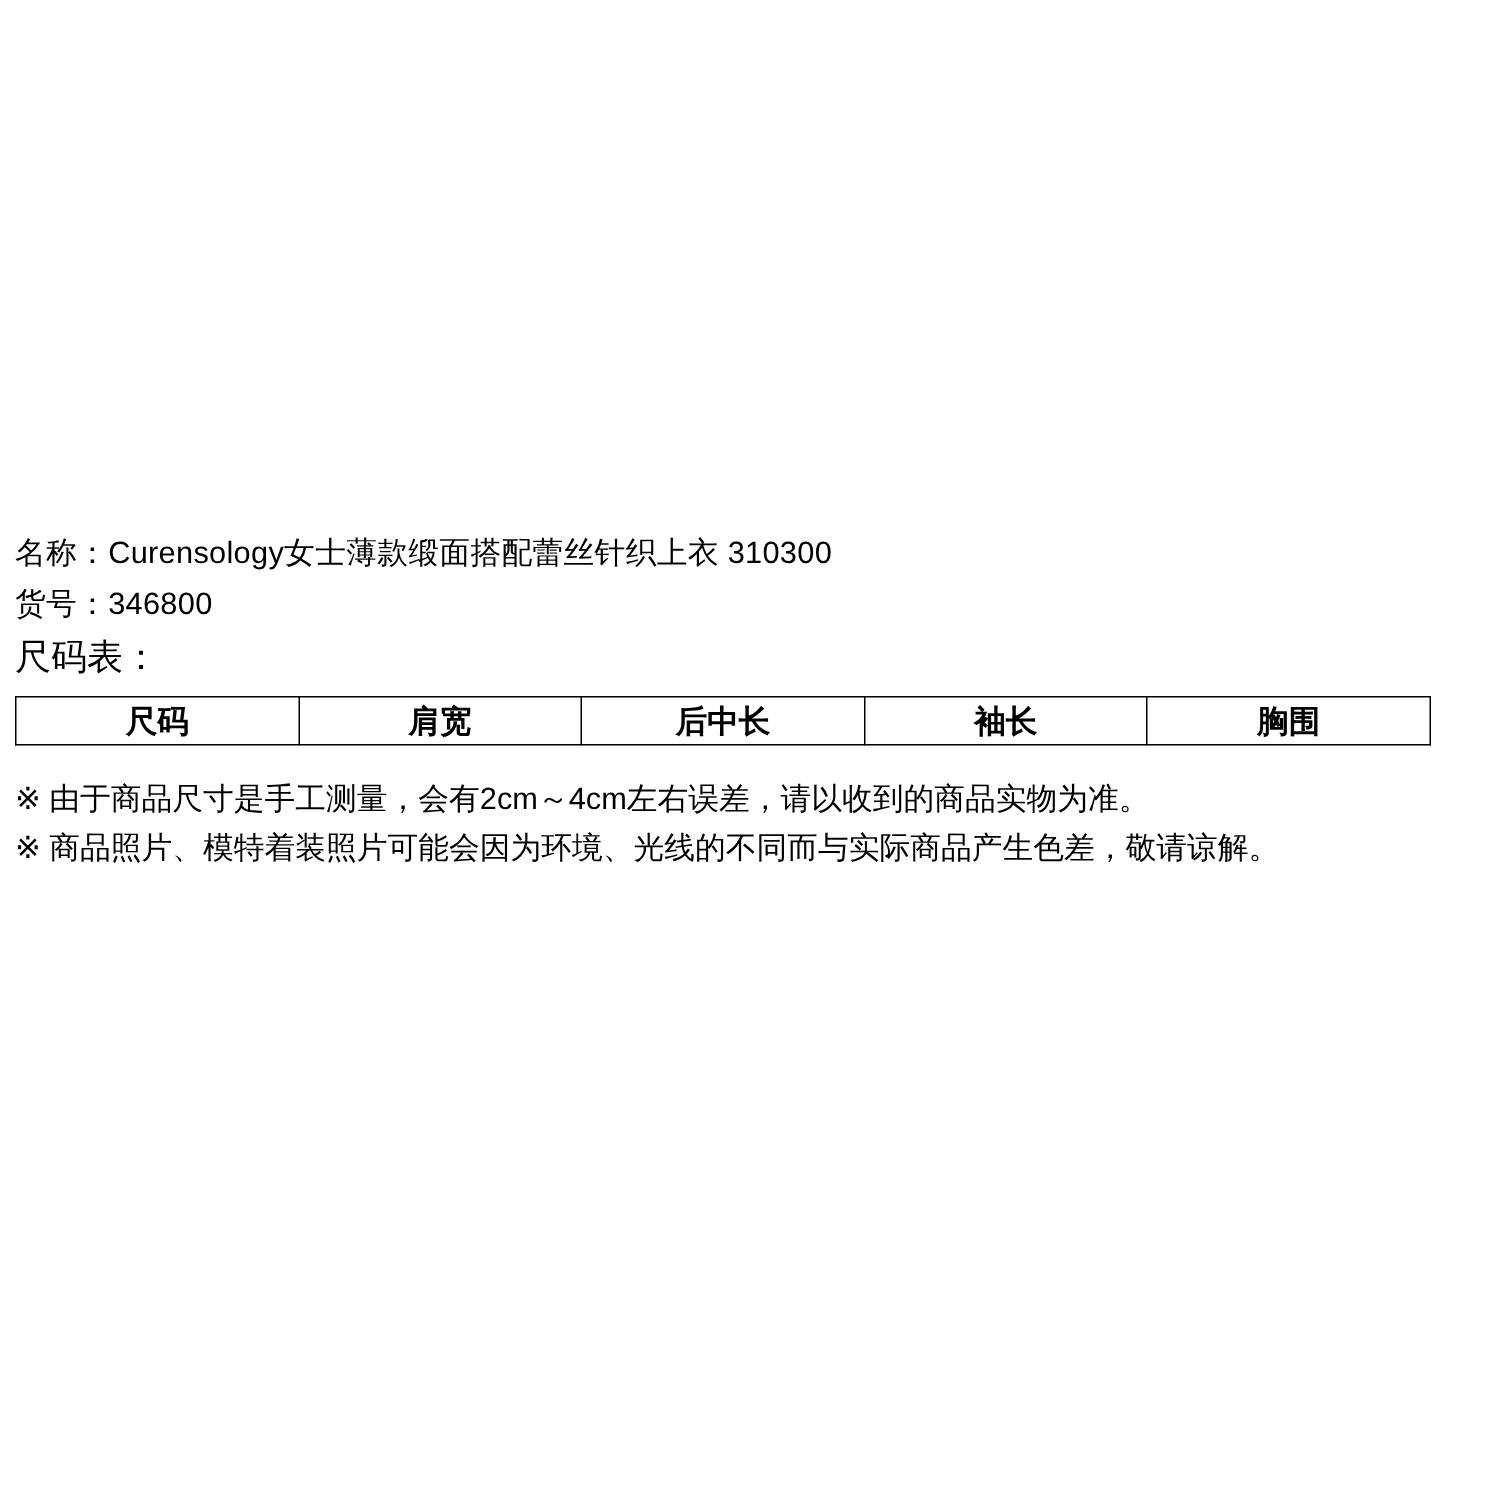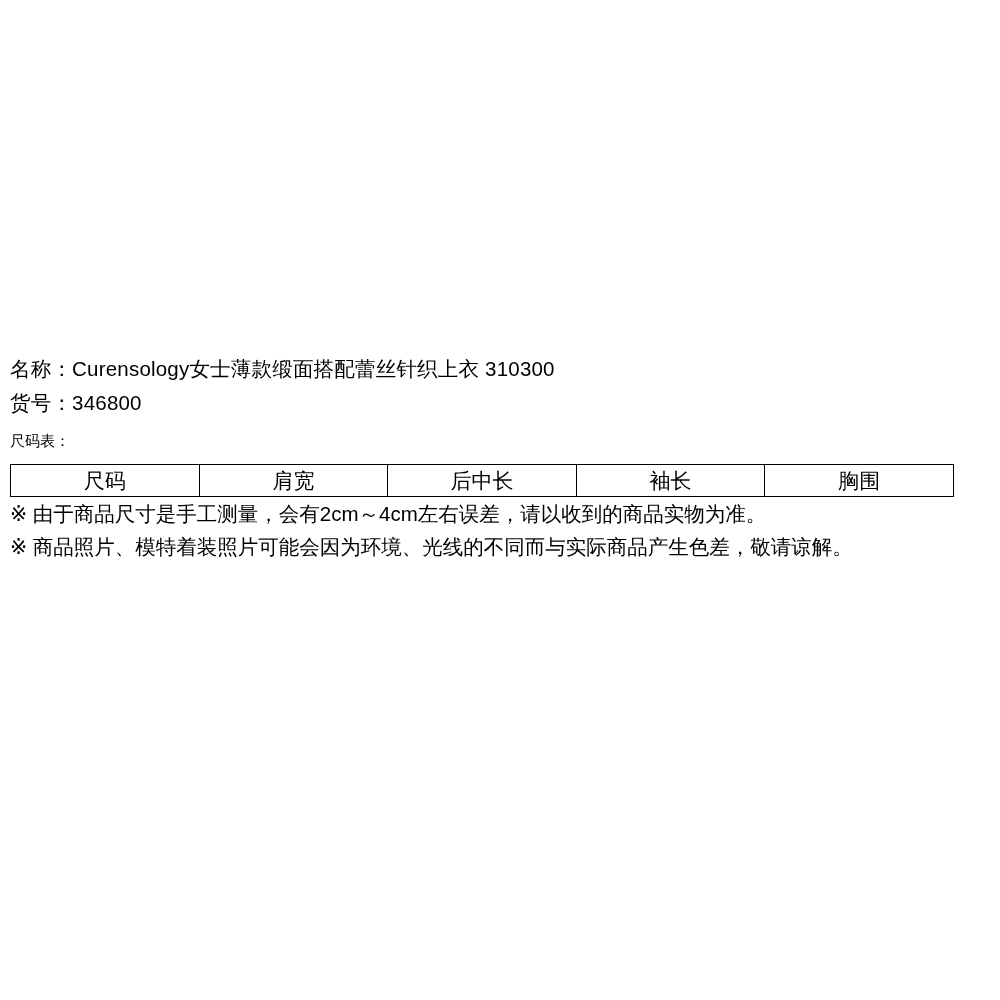--- a/index.html
+++ b/index.html
@@ -27,45 +27,46 @@
     top: 352px;
     width: 980px;
   }
   .info-line {
     font-size: 20.5px;
     line-height: 34px;
     white-space: nowrap;
     letter-spacing: 0.2px;
   }
   .sizechart-label {
-    font-size: 15px;
+    font-size: 24px;
     line-height: 34px;
     margin-top: 4px;
     white-space: nowrap;
+    font-family: Liberation Mono, monospace;
   }
   table.size-table {
     border-collapse: collapse;
     width: 944px;
     margin-top: 6px;
     table-layout: fixed;
   }
   table.size-table td {
     border: 1px solid #000000;
     text-align: center;
     font-size: 21px;
     height: 31px;
     padding: 0;
     vertical-align: middle;
     white-space: nowrap;
   }
   table.size-table tr.header-row td {
-    font-weight: 400;
+    font-weight: 700;
   }
   .notes {
-    margin-top: 0;
+    margin-top: 19px;
   }
   .note-line {
     font-size: 20.5px;
     line-height: 33px;
     white-space: nowrap;
   }
 </style>
 </head>
 <body>
 

